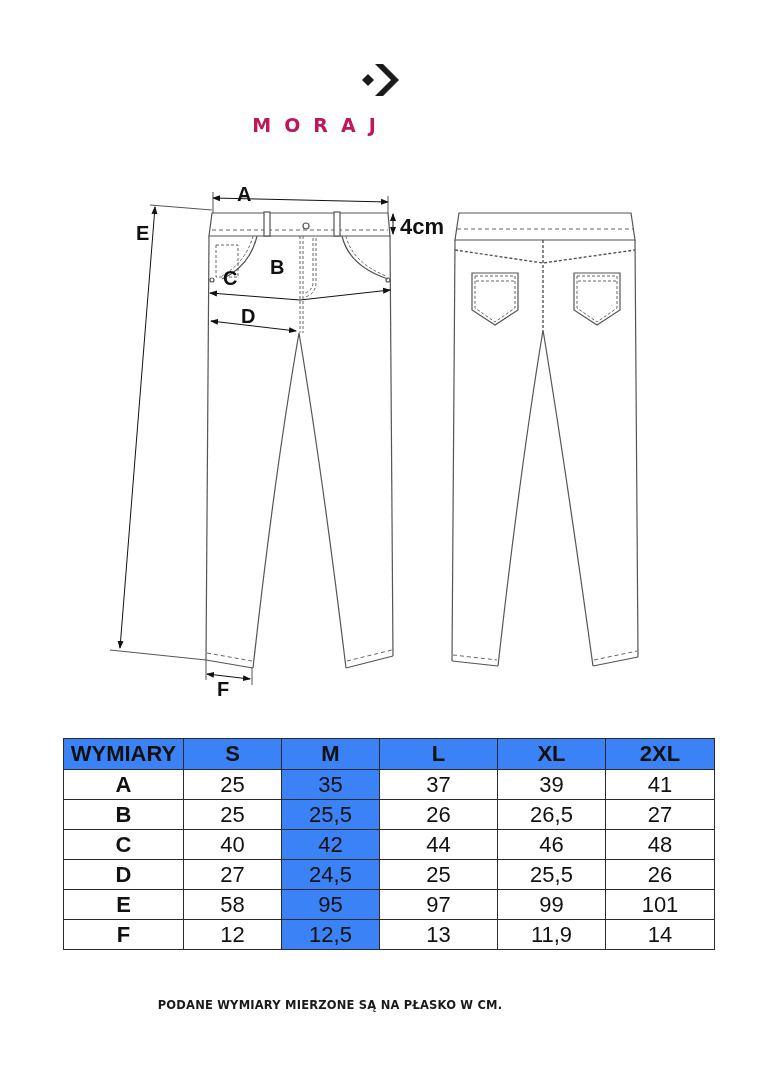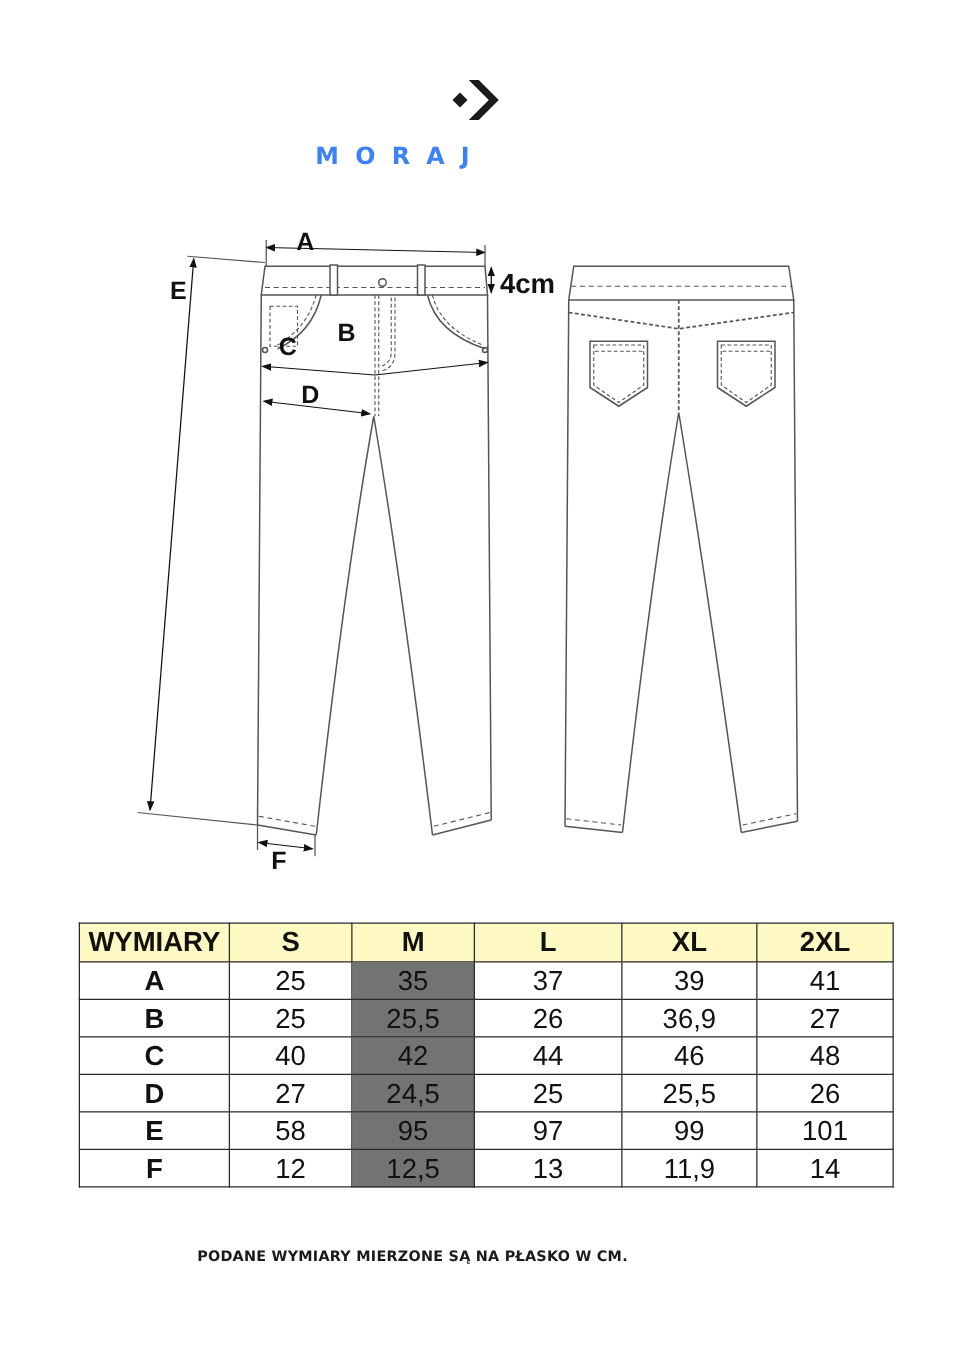--- a/index.html
+++ b/index.html
@@ -2,32 +2,32 @@
 <html><head>
 <meta charset="utf-8">
 <style>
   html, body { margin: 0; padding: 0; background: #ffffff; }
   body { width: 764px; height: 1080px; position: relative; overflow: hidden;
          font-family: "Liberation Sans", "DejaVu Sans", sans-serif; color: #111; }
   .logo { position: absolute; left: 0; top: 62px; width: 764px; text-align: center; }
   .logo svg { display: block; margin: 0 auto; }
   .brand { position: absolute; top: 114px; left: 0; width: 628px; text-align: center;
            font-family: "DejaVu Sans", sans-serif; font-size: 19px; font-weight: 600;
-           letter-spacing: 13px; padding-left: 13px; box-sizing: border-box; color: #3b82f6; }
+           letter-spacing: 13px; padding-left: 13px; box-sizing: border-box; color: #be185d; }
   .drawing { position: absolute; left: 0; top: 170px; width: 764px; height: 540px; }
   .lbl { position: absolute; font-family: "Liberation Sans", sans-serif; font-weight: 700;
          font-size: 20px; color: #111; line-height: 1; }
   .lbl.small { font-size: 22px; }
   table.sizes { position: absolute; left: 63px; top: 738px; width: 651px;
                 border-collapse: collapse; table-layout: fixed; }
   table.sizes th, table.sizes td { border: 1.5px solid #2a2a2a; height: 29px; padding: 0;
                 text-align: center; font-size: 22px; line-height: 1; }
-  table.sizes th { background: #fef9c3; font-weight: 700; height: 30px; }
+  table.sizes th { background: #3b82f6; font-weight: 700; height: 30px; }
   table.sizes td.rowlabel { font-weight: 700; }
-  table.sizes td.hl { background: #737373; }
+  table.sizes td.hl { background: #3b82f6; }
   .footer { position: absolute; top: 998px; left: 0; width: 660px; text-align: center;
             font-family: "DejaVu Sans", sans-serif; font-weight: 700; font-size: 11.5px;
             color: #1a1a1a; letter-spacing: 0.2px; }
 </style>
 </head>
 <body>
 
 <div class="logo">
   <svg width="44" height="36" viewBox="0 0 44 36">
     <polygon points="2,18 8,12 14,18 8,24" fill="#1b1b1b"></polygon>
@@ -165,21 +165,21 @@
       <td class="hl">35</td>
       <td>37</td>
       <td>39</td>
       <td>41</td>
     </tr>
     <tr>
       <td class="rowlabel">B</td>
       <td>25</td>
       <td class="hl">25,5</td>
       <td>26</td>
-      <td>36,9</td>
+      <td>26,5</td>
       <td>27</td>
     </tr>
     <tr>
       <td class="rowlabel">C</td>
       <td>40</td>
       <td class="hl">42</td>
       <td>44</td>
       <td>46</td>
       <td>48</td>
     </tr>

